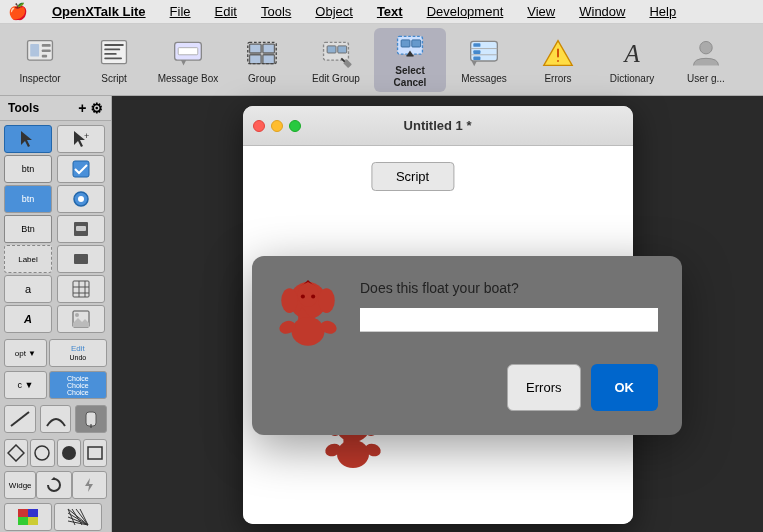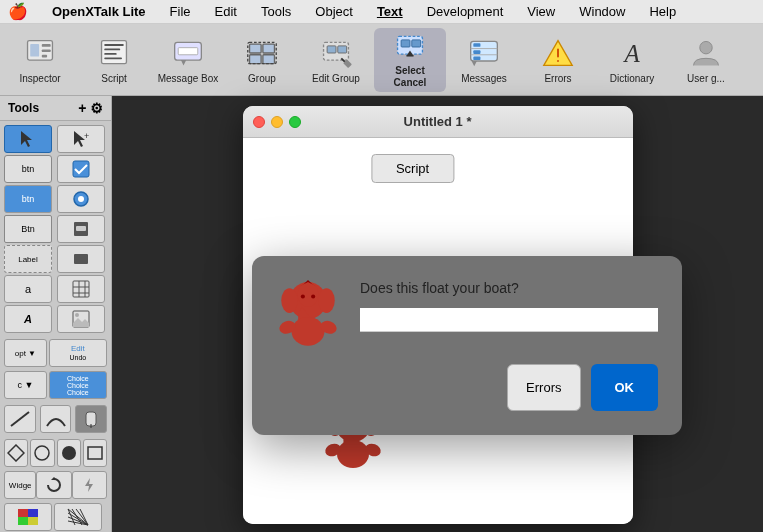--- a/index.html
+++ b/index.html
@@ -25,20 +25,21 @@
       font-size: 13px;
       color: #000;
     }
     .menubar-apple {
       font-size: 16px;
       margin-right: 4px;
     }
     .menubar-item {
       cursor: pointer;
       padding: 2px 4px;
+      text-decoration: underline;
     }
     .menubar-item.bold {
       font-weight: bold;
     }
 
     
     .toolbar {
       width: 100%;
       height: 72px;
       background: #d0d0d0;
@@ -149,21 +150,21 @@
       height: 418px;
       background: #f0f0f0;
       border-radius: 10px;
       box-shadow: 0 8px 32px rgba(0,0,0,0.5);
       display: flex;
       flex-direction: column;
       overflow: hidden;
       position: relative;
     }
     .window-titlebar {
-      height: 32px;
+      height: 40px;
       background: linear-gradient(to bottom, #e8e8e8, #d8d8d8);
       display: flex;
       align-items: center;
       padding: 0 10px;
       gap: 6px;
       border-bottom: 1px solid #bbb;
       flex-shrink: 0;
       position: relative;
     }
     .window-title {

